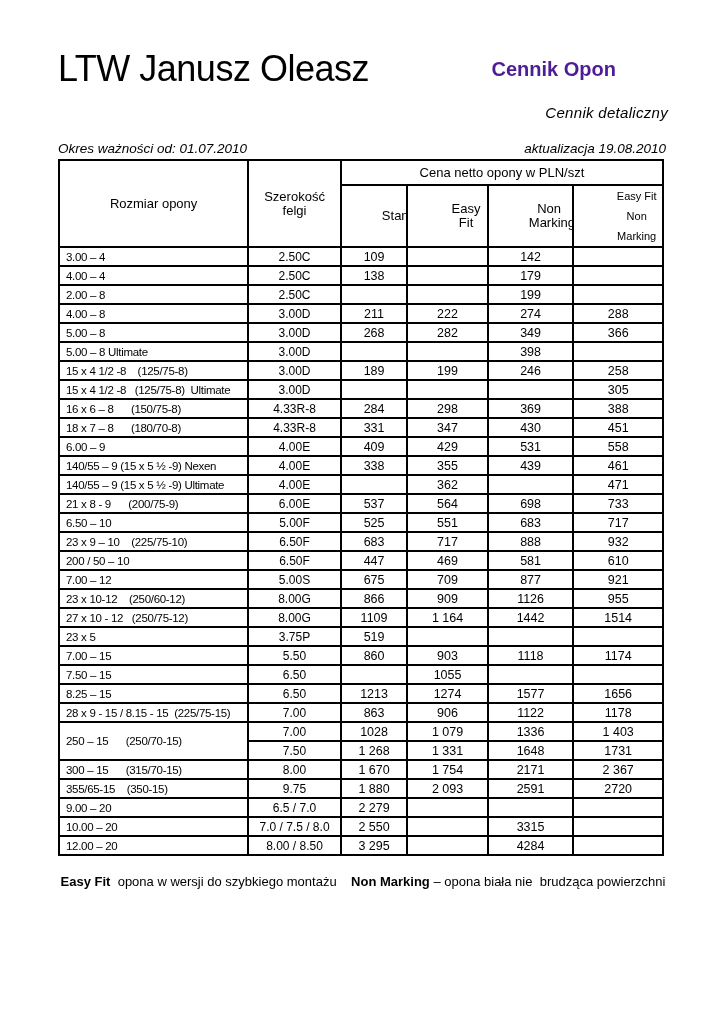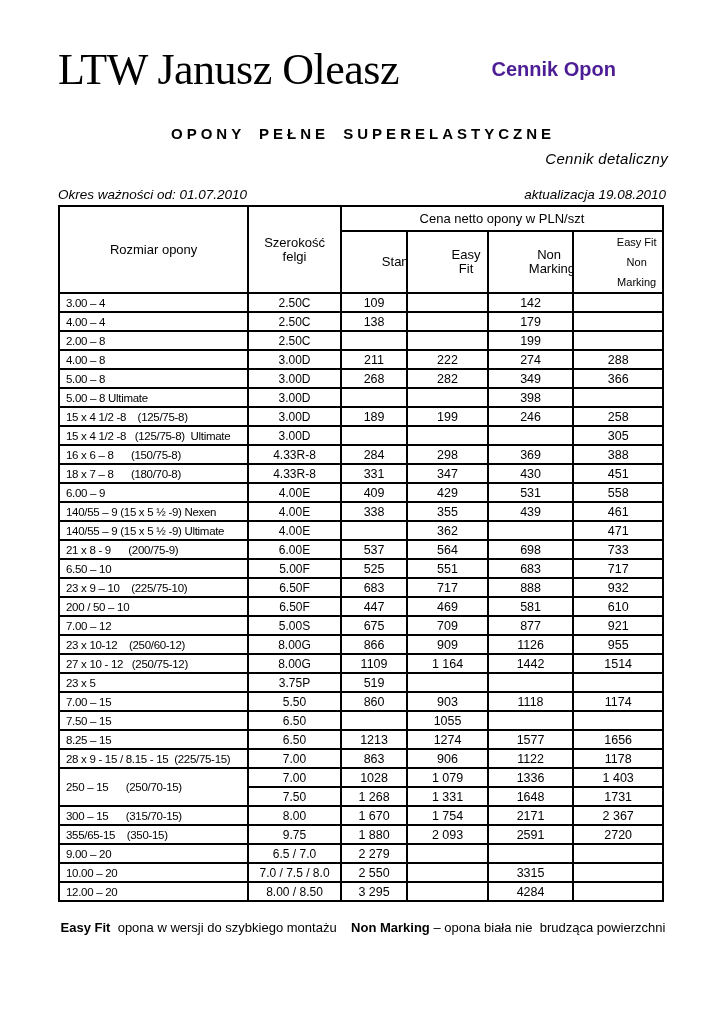--- a/index.html
+++ b/index.html
@@ -9,21 +9,21 @@
     color: #000000;
     font-family: "Liberation Sans", sans-serif;
     overflow: hidden;
   }
   .page { padding: 42px 0 0 58px; width: 610px; }
 
   .header-row {
     display: flex; align-items: center; justify-content: space-between;
     padding-right: 52px; height: 54px;
   }
-  .title { font-size: 44px; font-weight: 400; letter-spacing: -0.5px; white-space: nowrap; font-family: Liberation Serif, serif; }
+  .title { font-size: 36px; font-weight: 400; letter-spacing: -0.5px; white-space: nowrap; }
   .doc-label { font-size: 20px; font-weight: 700; white-space: nowrap; }
 
   .h1 {
     text-align: center; font-weight: 700; font-size: 15px;
     letter-spacing: 4px; word-spacing: 6px; margin-top: 29px; white-space: nowrap;
   }
   .h2 {
     text-align: center; font-weight: 700; font-style: italic; font-size: 15px;
     letter-spacing: 3px; word-spacing: 5px; margin-top: 9px; white-space: nowrap;
   }
@@ -64,21 +64,20 @@
 </head>
 <body>
 
 <div class="page">
 
   <div class="header-row">
     <div class="title">LTW Janusz Oleasz</div>
     <div class="doc-label" id="doc-label" style="color: #4c1d95;">Cennik Opon</div>
   </div>
 
-  <div class="h1">OPONY PEŁNE SUPERELASTYCZNE</div>
   <div class="h3">Cennik detaliczny</div>
 
   <div class="meta">
     <span>Okres ważności od: 01.07.2010</span>
     <span>aktualizacja 19.08.2010</span>
   </div>
 
   <table class="price-table">
     <colgroup>
       <col style="width:188px">

